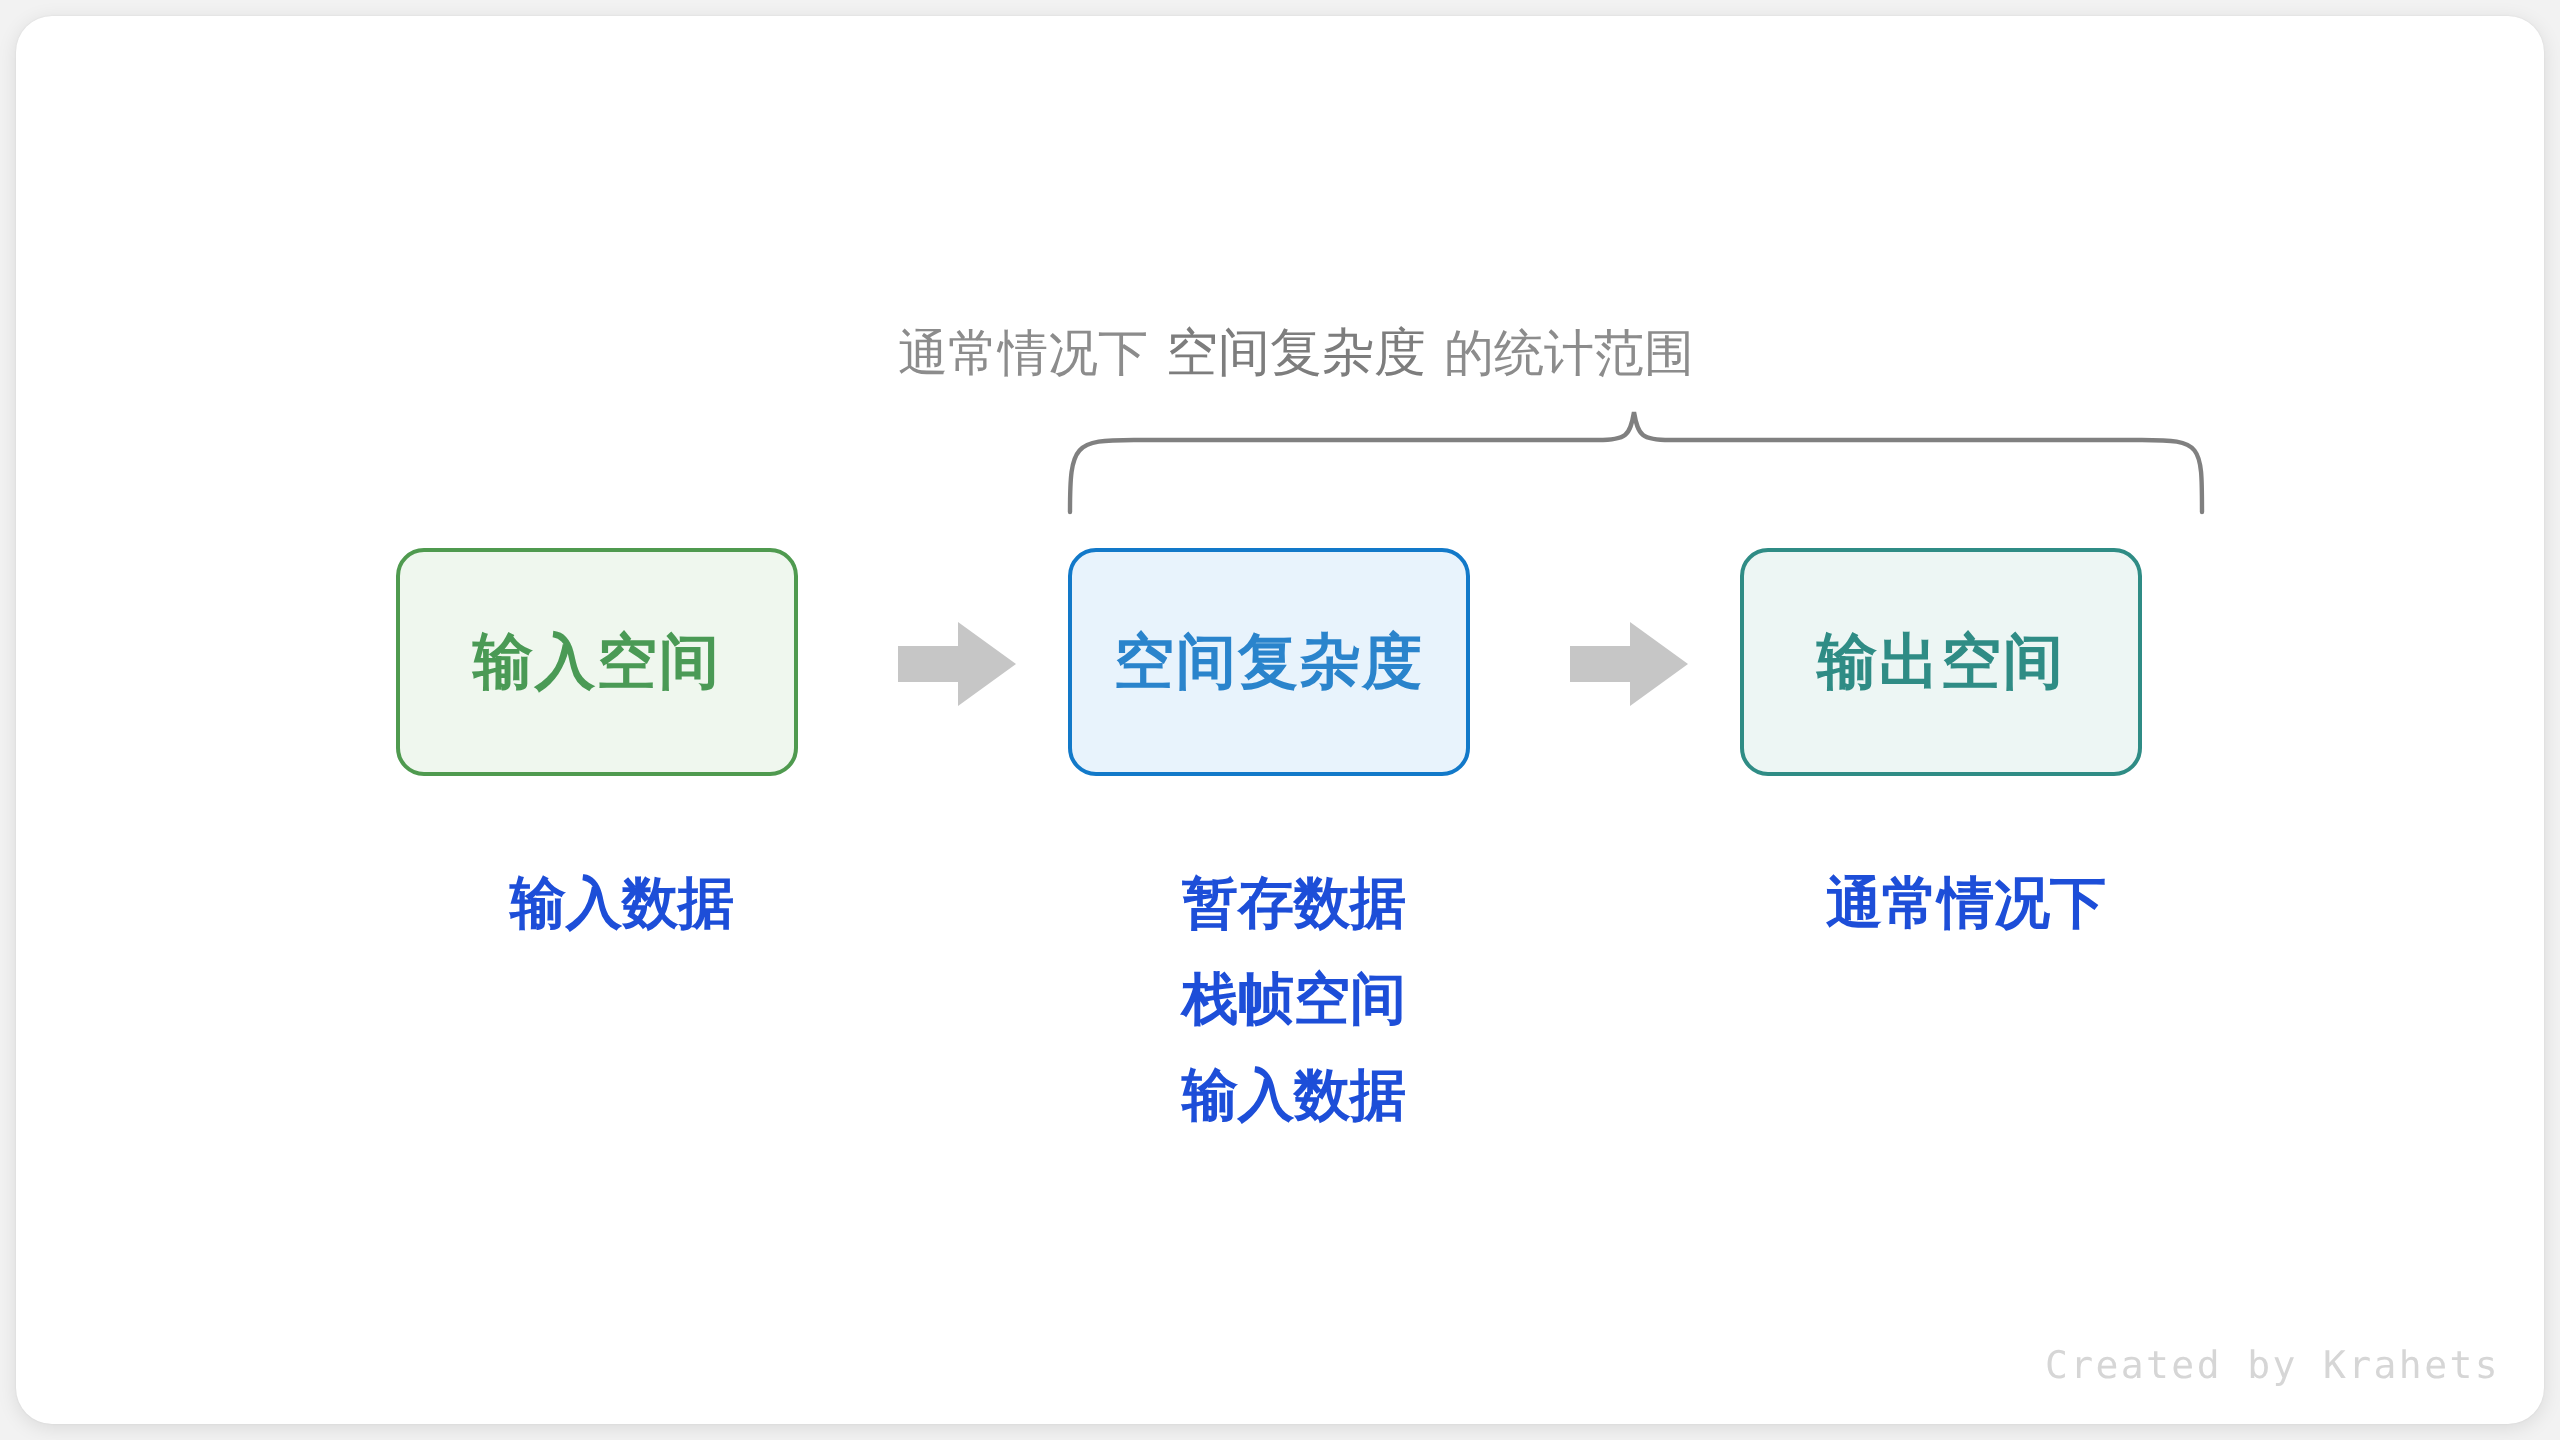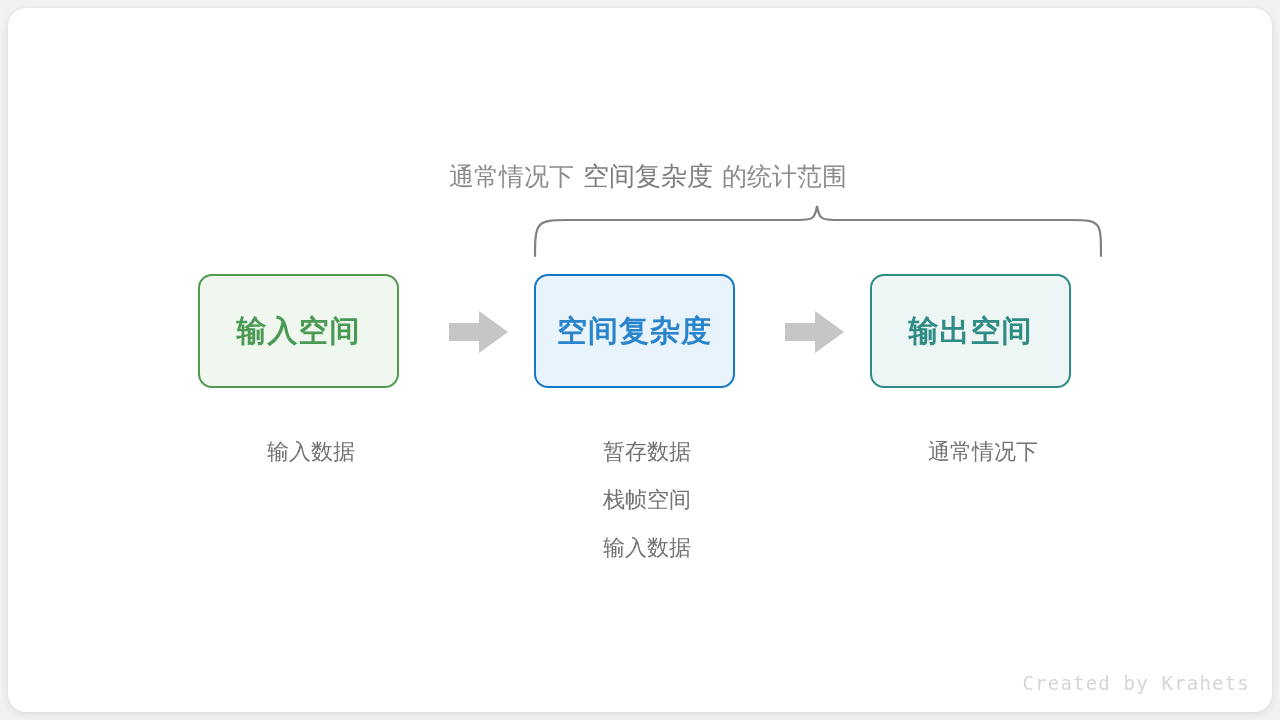--- a/index.html
+++ b/index.html
@@ -124,23 +124,24 @@
     top: 420px;
     left: 0;
     width: 1280px;
     height: 150px;
   }
   .sublabel-col {
     position: absolute;
     top: 0;
     width: 226px;
     text-align: center;
-    color: #737373;
-    font-size: 22px;
+    color: #1d4ed8;
+    font-size: 28px;
     line-height: 48px;
+    font-weight: bold;
   }
   .sublabel-col.c1 { left: 190px; }
   .sublabel-col.c2 { left: 526px; text-align: center; }
   .sublabel-col.c3 { left: 862px; }
   .sublabel-col div { white-space: nowrap; }
 
   
   .watermark {
     position: absolute;
     right: 22px;

